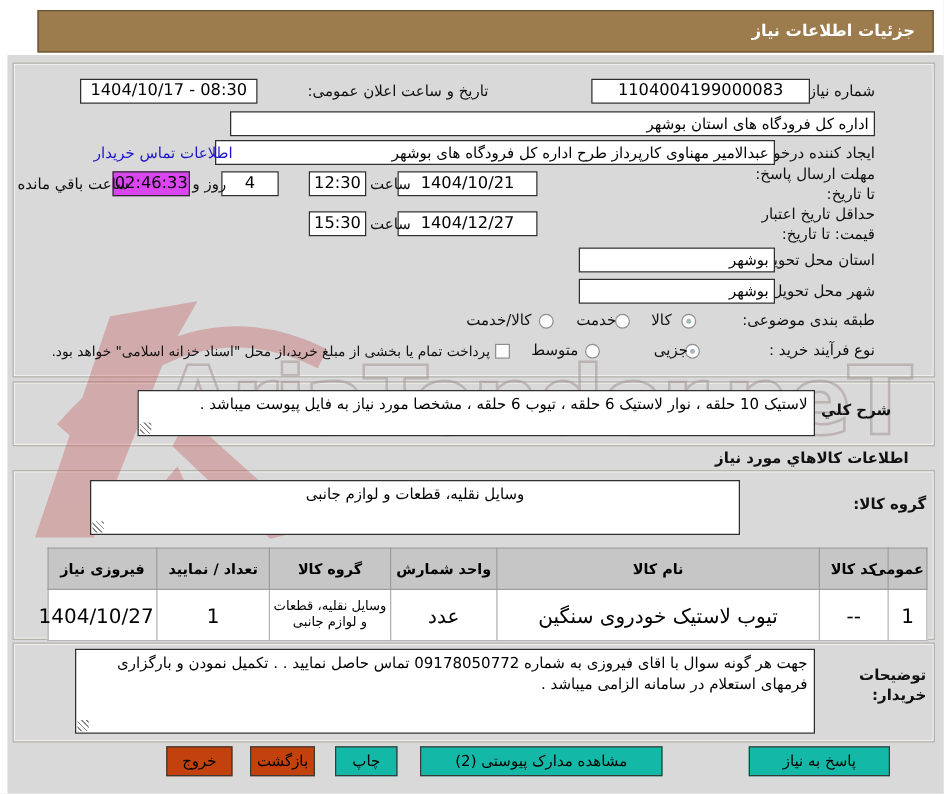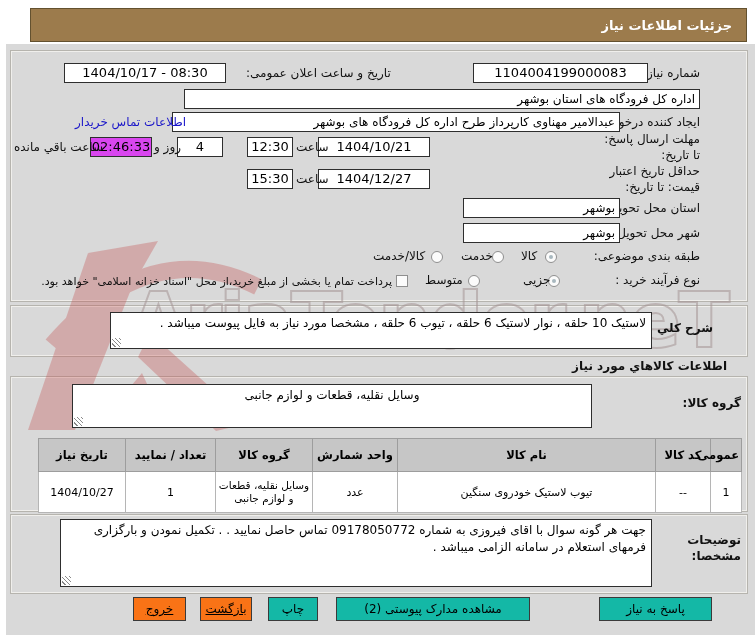--- a/index.html
+++ b/index.html
@@ -27,28 +27,28 @@
          background:repeating-linear-gradient(45deg,transparent 0 2px,#8a8a8a 2px 3px);}
   .radio{position:absolute;width:12px;height:12px;border-radius:50%;border:1px solid #8f8f8f;
          background:#fbfbfb;z-index:3;box-sizing:border-box;}
   .radio.sel::after{content:"";position:absolute;inset:3px;border-radius:50%;background:#a8b8bf;}
   .checkbox{position:absolute;width:12px;height:12px;border:1px solid #8f8f8f;background:#fbfbfb;
          z-index:3;box-sizing:border-box;}
   table.goods{position:absolute;left:38px;top:438px;width:703px;border-collapse:collapse;
          z-index:3;border:1px solid #8a8a8a;table-layout:fixed;}
   table.goods th{background:#c6c6c6;border:1px solid #9d9d9d;font-size:11.5px;font-weight:bold;
          height:30px;padding:1px 2px;}
-  table.goods td{background:#ffffff;border:1px solid #b5b5b5;font-size:11px;text-align:center;
+  table.goods td{background:#ffffff;border:1px solid #b5b5b5;font-size:16px;text-align:center;
          height:38px;padding:1px 2px;}
   table.goods td.small{font-size:10.5px;line-height:1.2;}
   .btn{position:absolute;height:24px;border:1px solid #3a3a3a;font-size:12px;display:flex;
        align-items:center;justify-content:center;z-index:3;box-sizing:border-box;cursor:pointer;
        padding:0 6px;white-space:nowrap;}
   .btn.green{background:#14b8a6;}
-  .btn.pink{background:#f97316;text-decoration:underline;}
+  .btn.pink{background:#c2410c;}
   .wm{position:absolute;left:0;top:225px;z-index:2;pointer-events:none;}
 </style>
 </head>
 <body>
 
 <div class="page">
 
   <div class="panel"></div>
 
   <div class="titlebar">جزئیات اطلاعات نیاز</div>
@@ -65,21 +65,21 @@
   </svg>
 
   <div class="gbox" style="left:10px;top:50px;width:736px;height:250px"></div>
   <div class="gbox" style="left:10px;top:305px;width:736px;height:50px"></div>
   <div class="gbox" style="left:10px;top:376px;width:736px;height:134px"></div>
   <div class="gbox" style="left:10px;top:514px;width:736px;height:78px"></div>
 
   <div class="lbl" style="right:55px;top:66px">شماره نیاز:</div>
   <div class="field c" style="left:473px;top:63px;width:175px">1104004199000083</div>
   <div class="lbl" style="left:246px;top:66px">تاریخ و ساعت اعلان عمومی:</div>
-  <div class="field c" dir="ltr" style="left:64px;top:63px;width:162px">1404/10/17 - 08:30</div>
+  <div class="field c" dir="ltr" style="left:64px;top:63px;width:142px">1404/10/17 - 08:30</div>
 
   <div class="lbl" style="right:55px;top:92px">نام دستگاه خریدار:</div>
   <div class="field r" style="left:184px;top:89px;width:516px">اداره کل فرودگاه های استان بوشهر</div>
 
   <div class="lbl" style="right:55px;top:115px">ایجاد کننده درخواست:</div>
   <div class="field r" style="left:172px;top:112px;width:448px">عبدالامیر مهناوی کارپرداز طرح اداره کل فرودگاه های بوشهر</div>
   <div class="lbl link" style="left:75px;top:115px">اطلاعات تماس خریدار</div>
 
   <div class="lbl wrap" style="right:55px;top:132px;width:100px">مهلت ارسال پاسخ: تا تاریخ:</div>
   <div class="field c" style="left:318px;top:137px;width:112px">1404/10/21</div>
@@ -140,37 +140,37 @@
         <col style="width:87px">
     </colgroup>
     <thead>
       <tr>
         <th>عمومی</th>
         <th>کد کالا</th>
         <th>نام کالا</th>
         <th>واحد شمارش</th>
         <th>گروه کالا</th>
         <th>تعداد / نمایید</th>
-        <th>تاریخ نیاز</th>
+        <th>فیروزی نیاز</th>
       </tr>
     </thead>
     <tbody>
       <tr>
         <td>1</td>
         <td>--</td>
         <td>تیوب لاستیک خودروی سنگین</td>
         <td>عدد</td>
         <td class="small">وسایل نقلیه، قطعات و لوازم جانبی</td>
         <td>1</td>
         <td>1404/10/27</td>
       </tr>
     </tbody>
   </table>
 
-  <div class="lbl b wrap" style="right:14px;top:533px;width:72px">توضیحات مشخصا:</div>
+  <div class="lbl b wrap" style="right:14px;top:533px;width:72px">توضیحات خریدار:</div>
   <div class="tarea" style="left:60px;top:519px;width:592px;height:68px">
     <span>جهت هر گونه سوال با اقای فیروزی به شماره 09178050772 تماس حاصل نمایید . . تکمیل نمودن و بارگزاری فرمهای استعلام در سامانه الزامی میباشد .</span>
     <span class="rh"></span>
   </div>
 
   <div class="btn green" style="left:599px;top:597px;width:113px">پاسخ به نیاز</div>
   <div class="btn green" style="left:336px;top:597px;width:194px">مشاهده مدارک پیوستی (2)</div>
   <div class="btn green" style="left:268px;top:597px;width:50px">چاپ</div>
   <div class="btn pink" style="left:200px;top:597px;width:52px">بازگشت</div>
   <div class="btn pink" style="left:133px;top:597px;width:53px">خروج</div>

